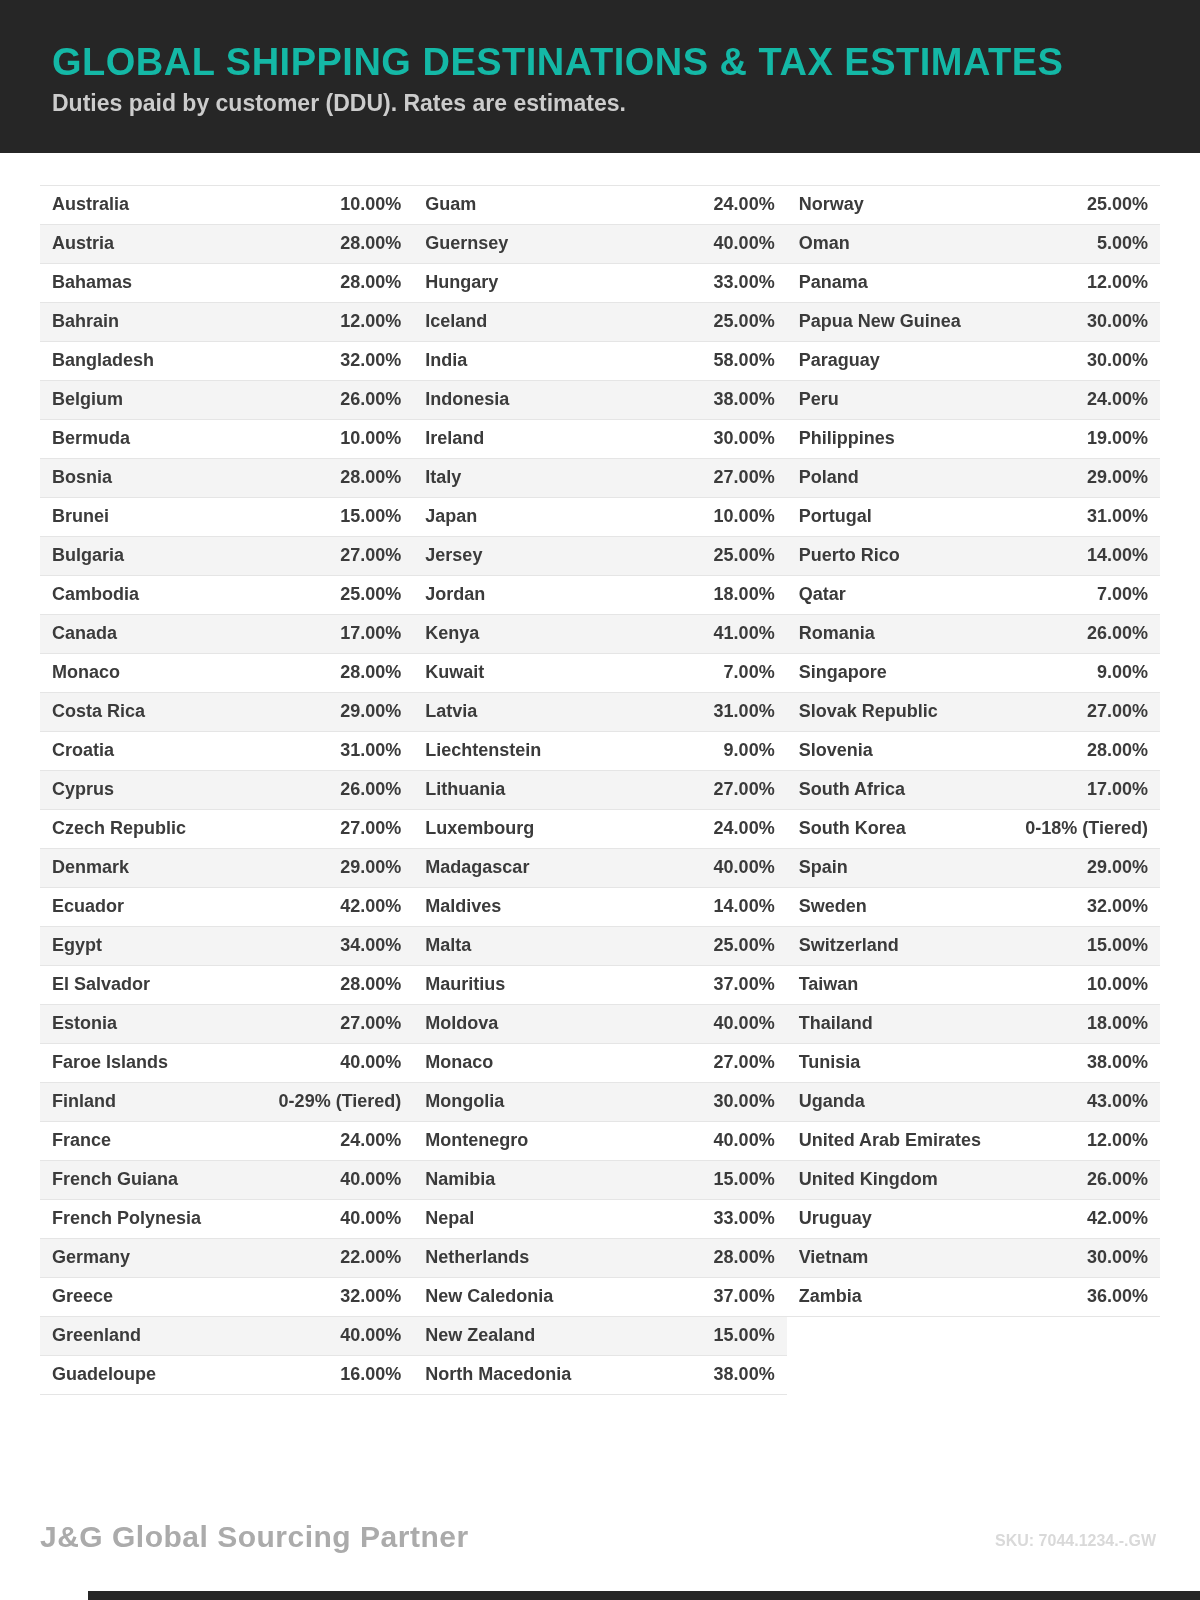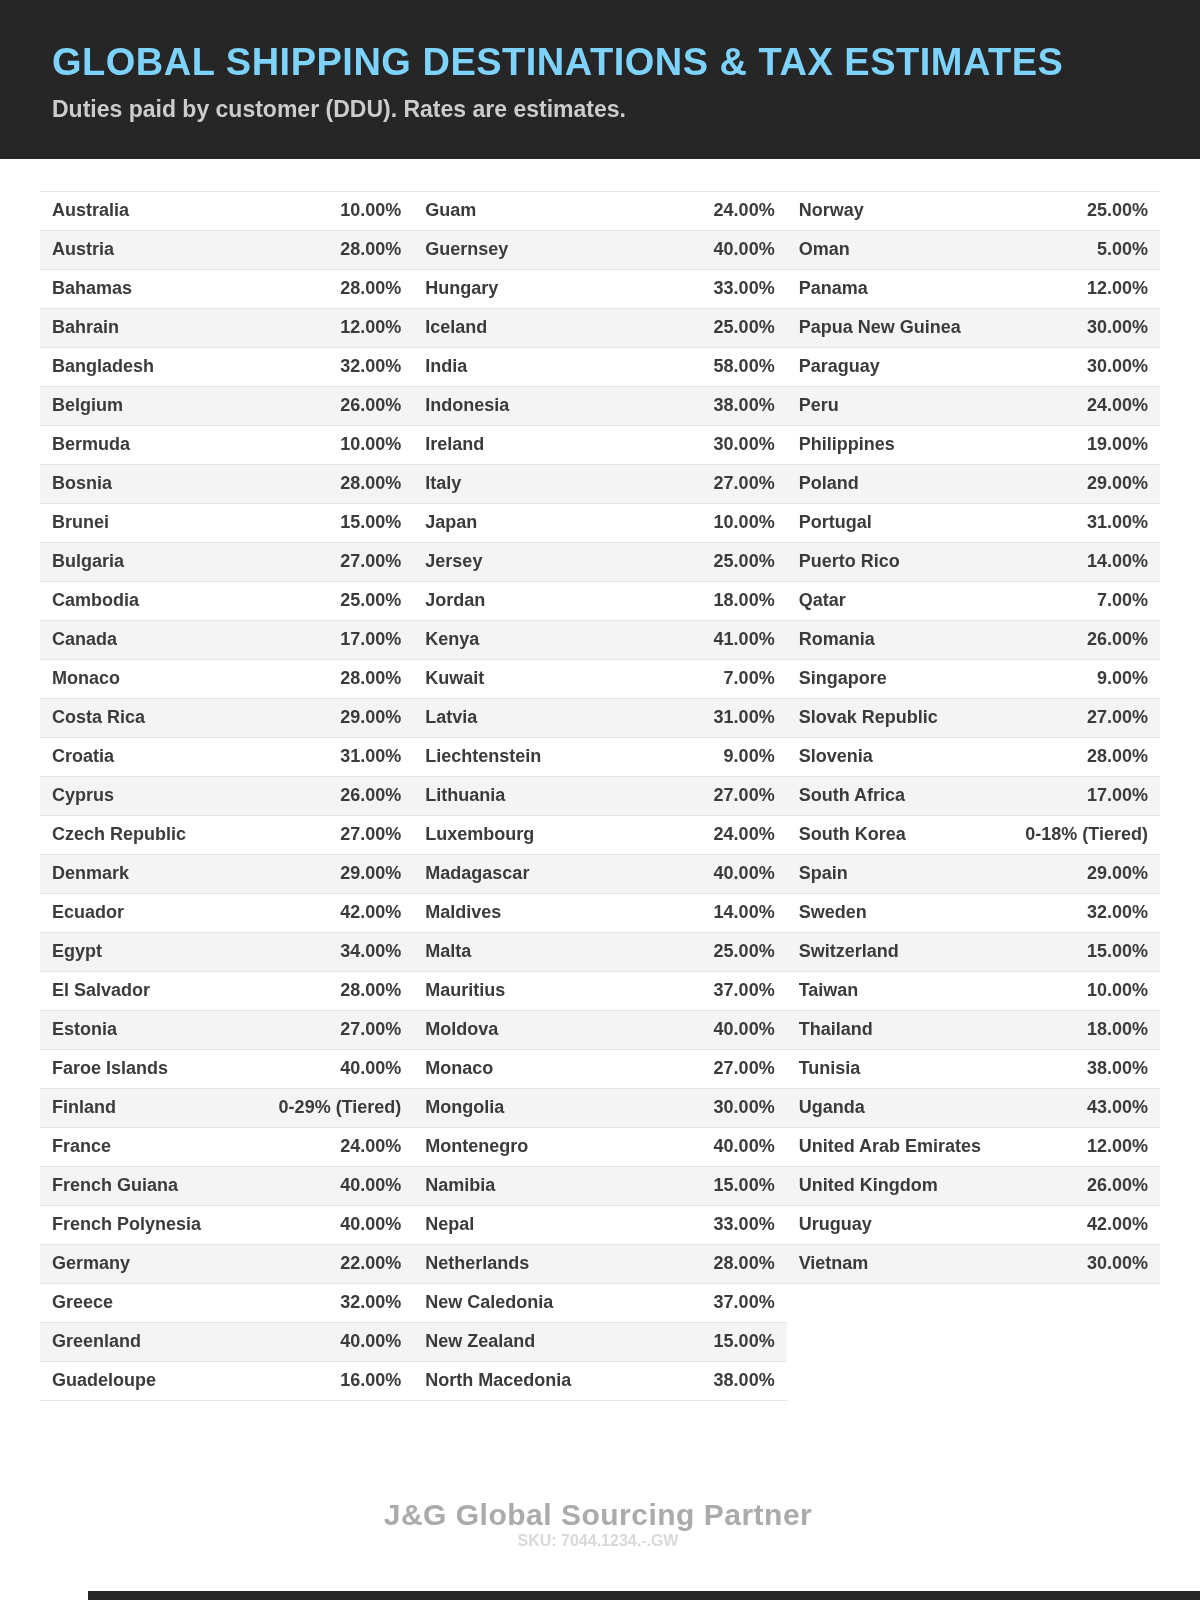--- a/index.html
+++ b/index.html
@@ -9,31 +9,31 @@
     background: #ffffff;
     font-family: "Liberation Sans", sans-serif;
     position: relative;
     overflow: hidden;
   }
   .header {
     background: #262626;
     padding: 42px 52px 36px 52px;
   }
   .header-title {
-    color: #7dd3fc;
+    color: #14b8a6;
     font-size: 38px;
     font-weight: bold;
     letter-spacing: 0.5px;
     line-height: 1.1;
   }
   .header-subtitle {
     color: #cccccc;
     font-size: 23px;
     font-weight: bold;
-    margin-top: 12px;
+    margin-top: 6px;
   }
   .grid {
     display: flex;
     padding: 0 40px;
     margin-top: 32px;
   }
   .col {
     flex: 1;
     border-top: 1px solid #e5e5e5;
     align-self: flex-start;
@@ -53,22 +53,21 @@
   .row:nth-of-type(even) { background: #f4f4f4; }
   .row .country { white-space: nowrap; }
   .row .rate { white-space: nowrap; text-align: right; }
   .footer {
     position: absolute;
     left: 40px;
     right: 44px;
     bottom: 46px;
     display: flex;
     justify-content: space-between;
-    align-items: center;
-    flex-direction: column;
+    align-items: flex-end;
   }
   .brand {
     font-size: 30px;
     font-weight: bold;
     color: #ababab;
     letter-spacing: 0.5px;
   }
   .sku {
     font-size: 16px;
     font-weight: bold;
@@ -545,20 +544,24 @@
       <div class="row">
         <span class="country">Uruguay</span>
         <span class="rate">42.00%</span>
       </div>
 
       <div class="row">
         <span class="country">Vietnam</span>
         <span class="rate">30.00%</span>
       </div>
 
+      <div class="row">
+        <span class="country">Zambia</span>
+        <span class="rate">36.00%</span>
+      </div>
     </div>
 </div>
 
 <div class="footer">
   <div class="brand">J&amp;G Global Sourcing Partner</div>
   <div class="sku">SKU: 7044.1234.-.GW</div>
 </div>
 
 <div class="bottom-bar"></div>
 

